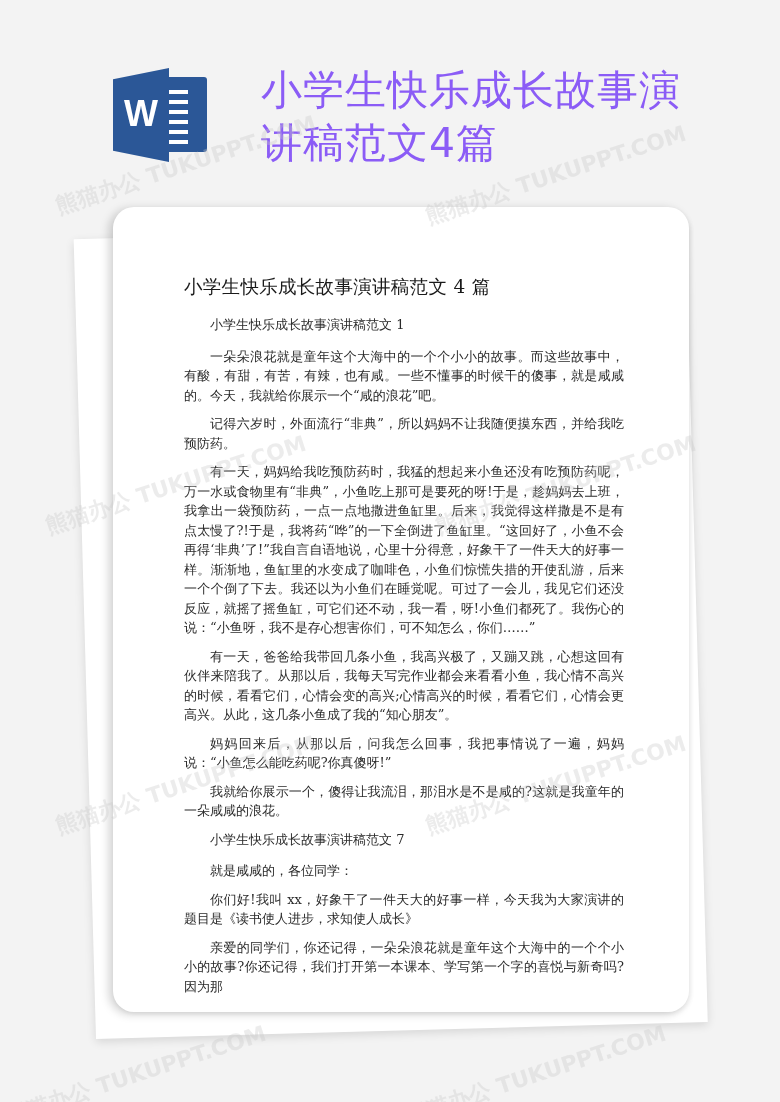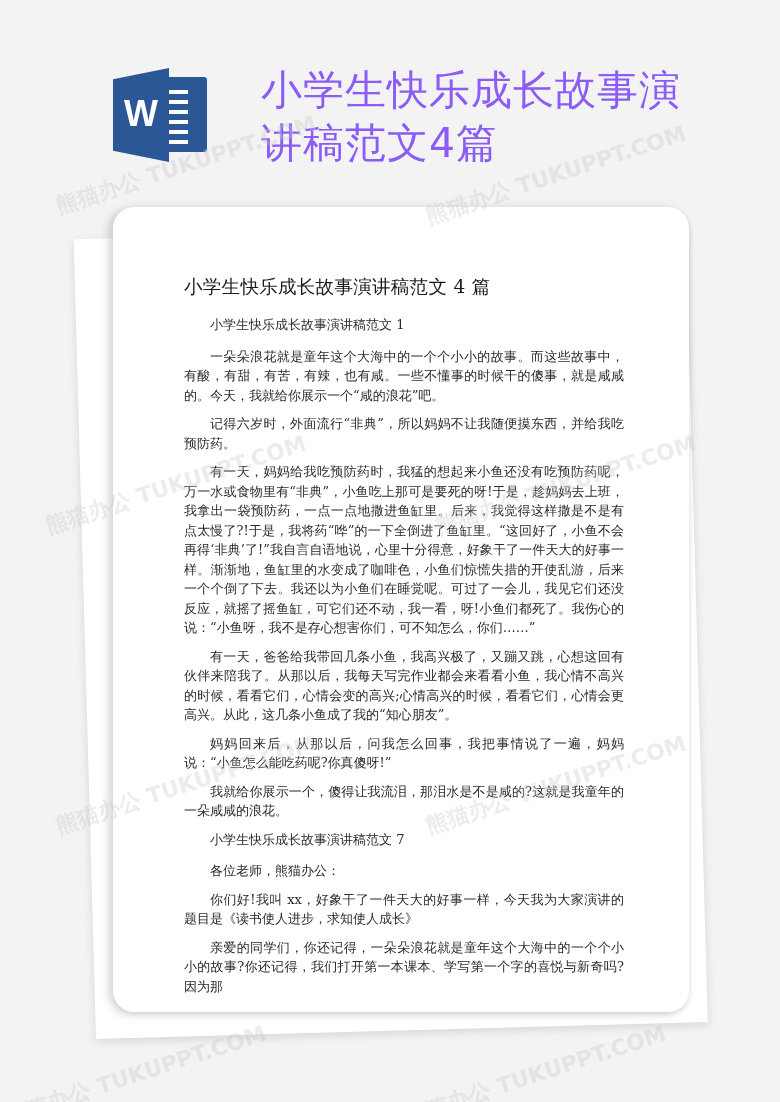--- a/index.html
+++ b/index.html
@@ -78,21 +78,21 @@
   <h2 class="doc-title">小学生快乐成长故事演讲稿范文 4 篇</h2>
   <div class="body-text">
     <p class="heading">小学生快乐成长故事演讲稿范文 1</p>
     <p>一朵朵浪花就是童年这个大海中的一个个小小的故事。而这些故事中，有酸，有甜，有苦，有辣，也有咸。一些不懂事的时候干的傻事，就是咸咸的。今天，我就给你展示一个“咸的浪花”吧。</p>
     <p>记得六岁时，外面流行“非典”，所以妈妈不让我随便摸东西，并给我吃预防药。</p>
     <p>有一天，妈妈给我吃预防药时，我猛的想起来小鱼还没有吃预防药呢，万一水或食物里有“非典”，小鱼吃上那可是要死的呀!于是，趁妈妈去上班，我拿出一袋预防药，一点一点地撒进鱼缸里。后来，我觉得这样撒是不是有点太慢了?!于是，我将药“哗”的一下全倒进了鱼缸里。“这回好了，小鱼不会再得‘非典’了!”我自言自语地说，心里十分得意，好象干了一件天大的好事一样。渐渐地，鱼缸里的水变成了咖啡色，小鱼们惊慌失措的开使乱游，后来一个个倒了下去。我还以为小鱼们在睡觉呢。可过了一会儿，我见它们还没反应，就摇了摇鱼缸，可它们还不动，我一看，呀!小鱼们都死了。我伤心的说：“小鱼呀，我不是存心想害你们，可不知怎么，你们……”</p>
     <p>有一天，爸爸给我带回几条小鱼，我高兴极了，又蹦又跳，心想这回有伙伴来陪我了。从那以后，我每天写完作业都会来看看小鱼，我心情不高兴的时候，看看它们，心情会变的高兴;心情高兴的时候，看看它们，心情会更高兴。从此，这几条小鱼成了我的“知心朋友”。</p>
     <p>妈妈回来后，从那以后，问我怎么回事，我把事情说了一遍，妈妈说：“小鱼怎么能吃药呢?你真傻呀!”</p>
     <p>我就给你展示一个，傻得让我流泪，那泪水是不是咸的?这就是我童年的一朵咸咸的浪花。</p>
     <p class="heading">小学生快乐成长故事演讲稿范文 7</p>
-    <p>各位老师，熊猫办公：</p>
+    <p>就是咸咸的，各位同学：</p>
     <p>你们好!我叫 xx，好象干了一件天大的好事一样，今天我为大家演讲的题目是《读书使人进步，求知使人成长》</p>
     <p>亲爱的同学们，你还记得，一朵朵浪花就是童年这个大海中的一个个小小的故事?你还记得，我们打开第一本课本、学写第一个字的喜悦与新奇吗?因为那</p>
   </div>
 </div>
 
 <div id="wm-layer">
     <div class="watermark" style="left: 50px; top: 150px;">熊猫办公 TUKUPPT.COM</div>
     <div class="watermark" style="left: 420px; top: 160px;">熊猫办公 TUKUPPT.COM</div>
     <div class="watermark" style="left: 40px; top: 470px;">熊猫办公 TUKUPPT.COM</div>
     <div class="watermark" style="left: 430px; top: 470px;">熊猫办公 TUKUPPT.COM</div>

